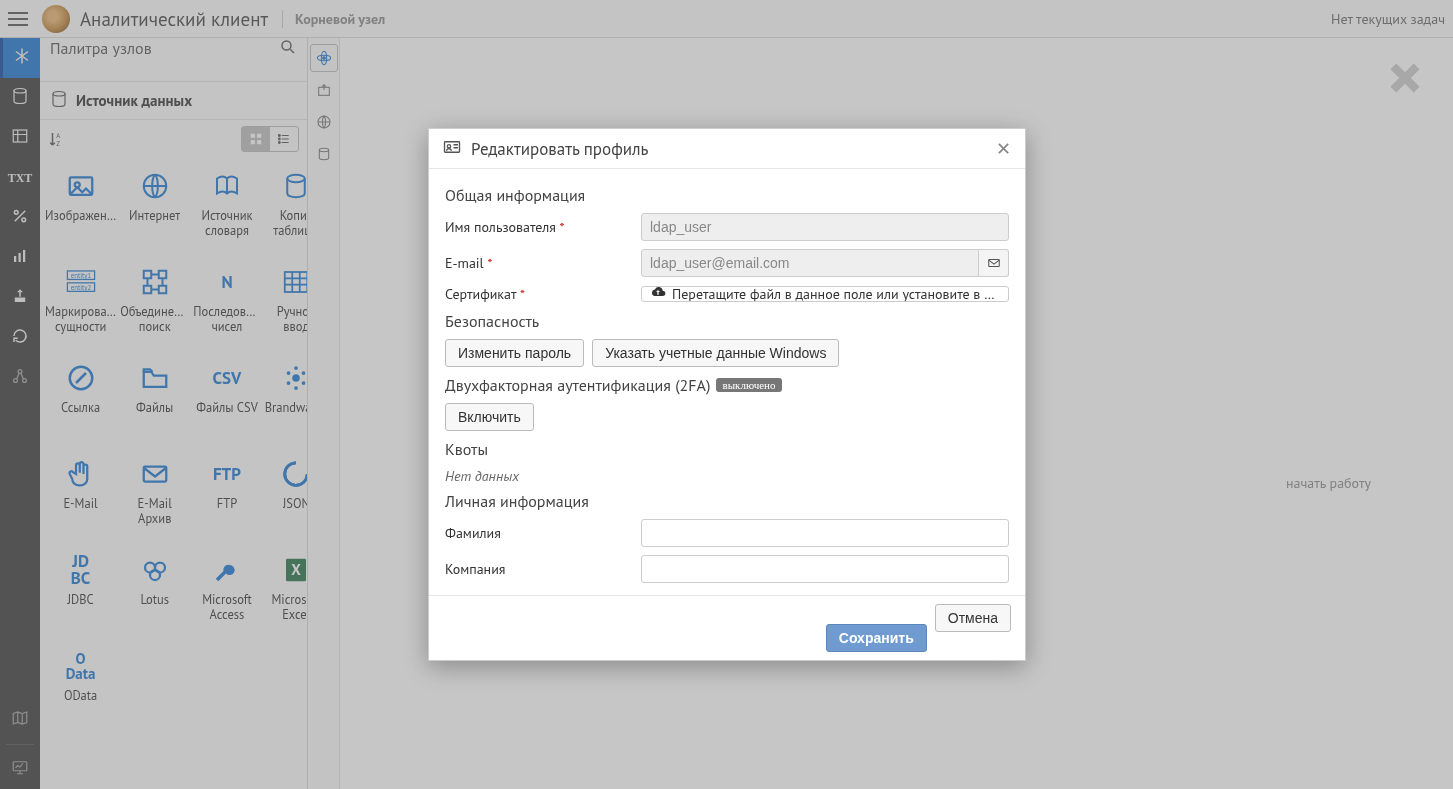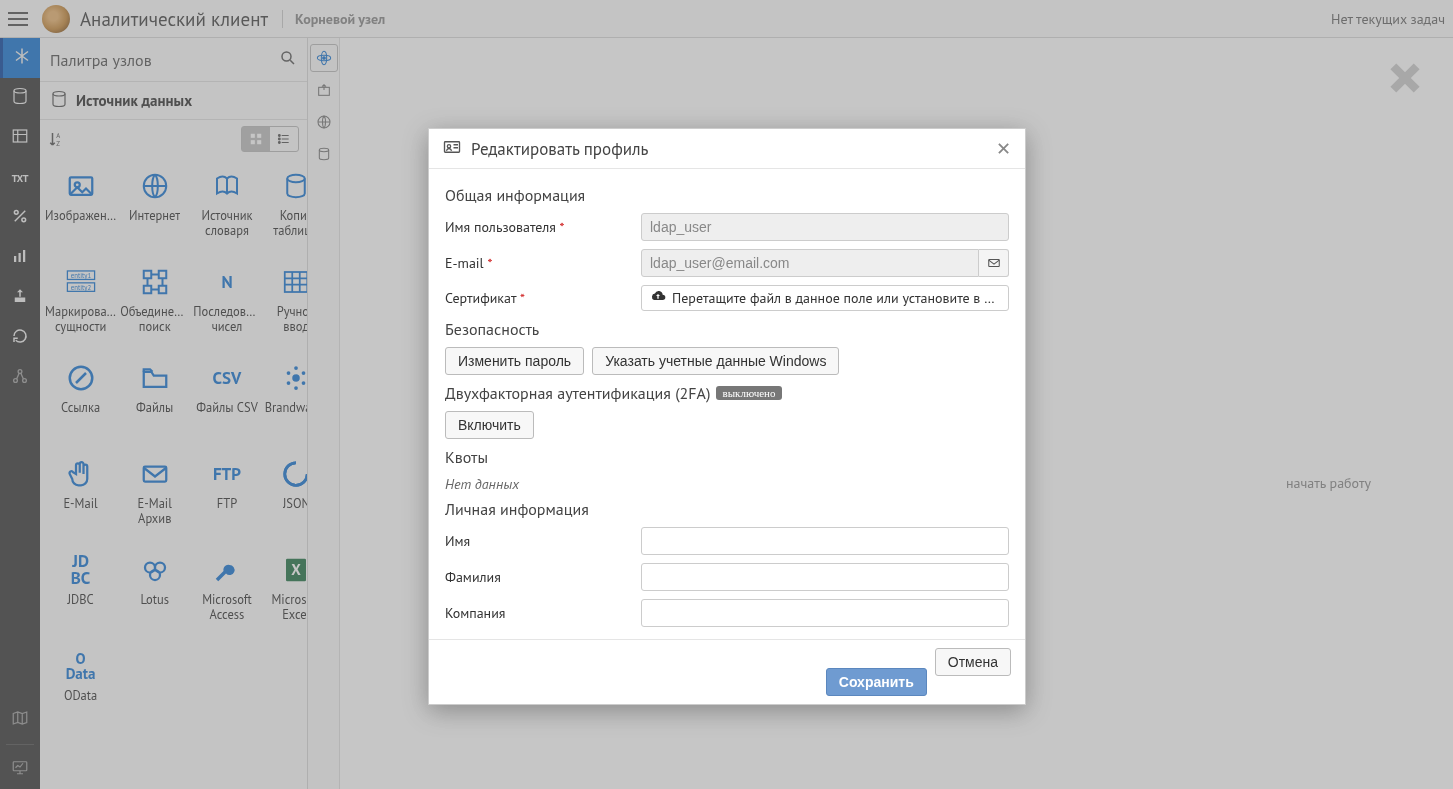--- a/index.html
+++ b/index.html
@@ -18,21 +18,21 @@
   .layout { display:flex; height:calc(100% - 38px); position:relative;}
   .leftrail { width:40px; background:#3a3a3a; display:flex; flex-direction:column; align-items:center; position:relative;}
   .leftrail .ritem{ width:40px; height:40px; display:flex; align-items:center; justify-content:center; color:#f0f0f0; cursor:pointer;}
   .leftrail .ritem.active{ background:#1976d2; border-left:3px solid #0d47a1;}
   .leftrail .ritem svg{width:18px;height:18px;}
   .leftrail .sep{height:1px;background:#555;width:28px;margin:4px 0;}
   .leftrail .ritem.faded{opacity:0.55;}
   .leftrail .bottom{margin-top:auto;}
   
   .palette { width:268px; background:#fcfcfc; border-right:1px solid #d8d8d8; display:flex; flex-direction:column; position:relative;}
-  .palette-head{ height:44px; border-bottom:1px solid #e0e0e0; display:flex;align-items:center;padding:0 10px; gap:8px;}
+  .palette-head{ height:44px; border-bottom:1px solid #e0e0e0; display:flex;align-items:flex-start;padding:0 10px; gap:8px;}
   .palette-head .phtitle{font-size:16px; color:#555; flex:1;}
   .palette-head .search{color:#555;}
   .palette-sub{ height:38px; border-bottom:1px solid #e0e0e0; display:flex;align-items:center;padding:0 10px; gap:8px;}
   .palette-sub .dbicon{color:#555;}
   .palette-sub .subtitle{font-weight:700; font-size:15px; color:#333;}
   .palette-toolbar{height:38px;display:flex;align-items:center;padding:0 8px; gap:6px;}
   .palette-toolbar .sortbtn{color:#555;cursor:pointer; display:flex; align-items:center;}
   .palette-toolbar .views{margin-left:auto;border:1px solid #bbb;border-radius:3px;display:flex;}
   .palette-toolbar .viewbtn{width:28px;height:24px;display:flex;align-items:center;justify-content:center;color:#555;cursor:pointer;}
   .palette-toolbar .viewbtn.active{background:#bdbdbd;color:#fff;}
@@ -62,21 +62,21 @@
   .modal-body{padding:10px 16px 4px 16px;max-height:500px;overflow-y:auto;}
   .sect{font-size:16px;color:#444;margin:6px 0 8px 0;}
   .frow{display:flex;align-items:center;margin-bottom:8px;gap:10px;}
   .flabel{width:186px;font-size:14px;color:#333;}
   .req{color:#d32f2f;}
   .finput{flex:1;height:28px;border:1px solid #ccc;border-radius:3px;padding:0 8px;background:#fff;font-size:14px;color:#333;}
   .finput[readonly]{background:#eeeeee;color:#888;}
   .inputgrp{flex:1;display:flex;}
   .inputgrp .finput{border-top-right-radius:0;border-bottom-right-radius:0;}
   .addon{width:30px;height:28px;border:1px solid #ccc;border-left:none;border-radius:0 3px 3px 0;background:#f4f4f4;display:flex;align-items:center;justify-content:center;color:#555;}
-  .dropzone{flex:1;height:26px;border:1px solid #ccc;border-radius:3px;background:#fff;display:flex;align-items:center;padding:0 8px;gap:6px;color:#333;overflow:hidden;white-space:nowrap;text-overflow:ellipsis;cursor:pointer;}
+  .dropzone{flex:1;height:16px;border:1px solid #ccc;border-radius:3px;background:#fff;display:flex;align-items:center;padding:0 8px;gap:6px;color:#333;overflow:hidden;white-space:nowrap;text-overflow:ellipsis;cursor:pointer;}
   .btnrow{display:flex;gap:8px;margin-bottom:8px;}
   .btn{height:28px;padding:0 12px;border:1px solid #bbb;background:#f7f7f7;border-radius:3px;font-size:14px;color:#333;cursor:pointer;display:inline-flex;align-items:center;}
   .badge{display:inline-block;background:#777;color:#fff;font-size:11px;padding:1px 6px;border-radius:3px;vertical-align:middle;margin-left:6px;font-family:Liberation Serif, serif;}
   .twofa-row{display:flex;align-items:center;margin:6px 0 8px 0;}
   .twofa-row .tfalabel{font-size:16px;color:#444;}
   .quota-none{font-style:italic;color:#666;margin-bottom:6px;}
   .modal-foot{border-top:1px solid #e5e5e5;padding:8px 14px;display:flex;justify-content:flex-end;gap:8px;}
   .btn-primary{background:#6f9bd1;border-color:#5b87be;color:#fff;font-weight:700;margin-top:20px;}
 </style>
 </head>
@@ -108,21 +108,21 @@
             <path d="M4 5v14c0 1.7 3.6 3 8 3s8-1.3 8-3V5"></path>
           </svg></span>
     </div>
     <div class="ritem">
       <span><svg viewBox="0 0 24 24" fill="none" stroke="currentColor" stroke-width="1.6">
             <rect x="3" y="4" width="18" height="16"></rect>
             <path d="M3 10h18M9 4v16"></path>
           </svg></span>
     </div>
     <div class="ritem">
-      <span style="font-size:10px;font-weight:700;">TXT</span>
+      <span style="font-size:12px;font-weight:700;font-family:Liberation Serif, serif;">TXT</span>
     </div>
     <div class="ritem">
       <span><svg viewBox="0 0 24 24" fill="none" stroke="currentColor" stroke-width="2">
             <path d="M5 19L19 5"></path>
             <circle cx="7" cy="7" r="2.5"></circle>
             <circle cx="17" cy="17" r="2.5"></circle>
           </svg></span>
     </div>
     <div class="ritem">
       <span><svg viewBox="0 0 24 24" fill="currentColor">
@@ -484,24 +484,20 @@
       <div class="tfalabel">Двухфакторная аутентификация (2FA)</div>
       <span class="badge">выключено</span>
     </div>
     <div class="btnrow">
       <button class="btn">Включить</button>
     </div>
     <div class="sect">Квоты</div>
     <div class="quota-none">Нет данных</div>
     <div class="sect">Личная информация</div>
     <div class="frow">
-      <div class="flabel">Имя</div>
-      <input class="finput" style="">
-    </div>
-    <div class="frow">
       <div class="flabel">Фамилия</div>
       <input class="finput" style="">
     </div>
     <div class="frow">
       <div class="flabel">Компания</div>
       <input class="finput" style="">
     </div>
   </div>
   <div class="modal-foot">
     <button class="btn btn-primary">Сохранить</button>

